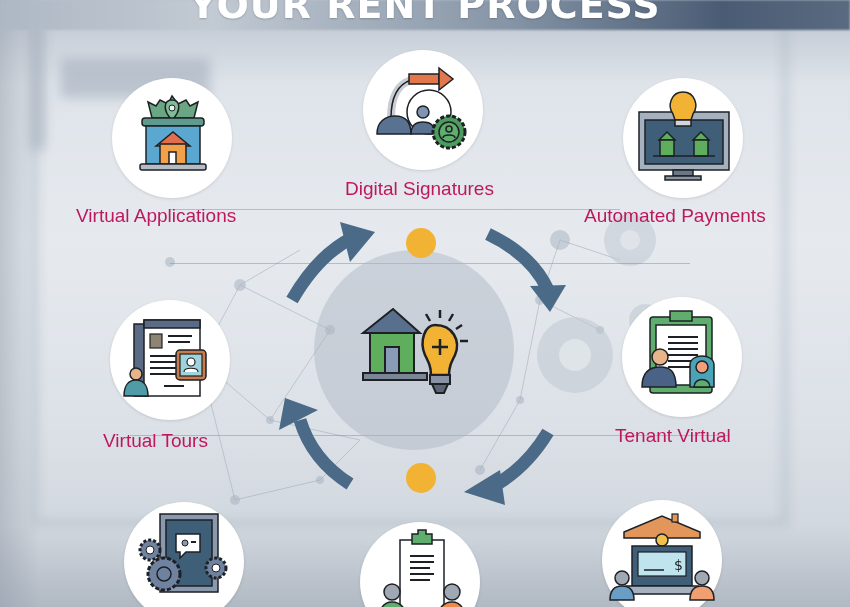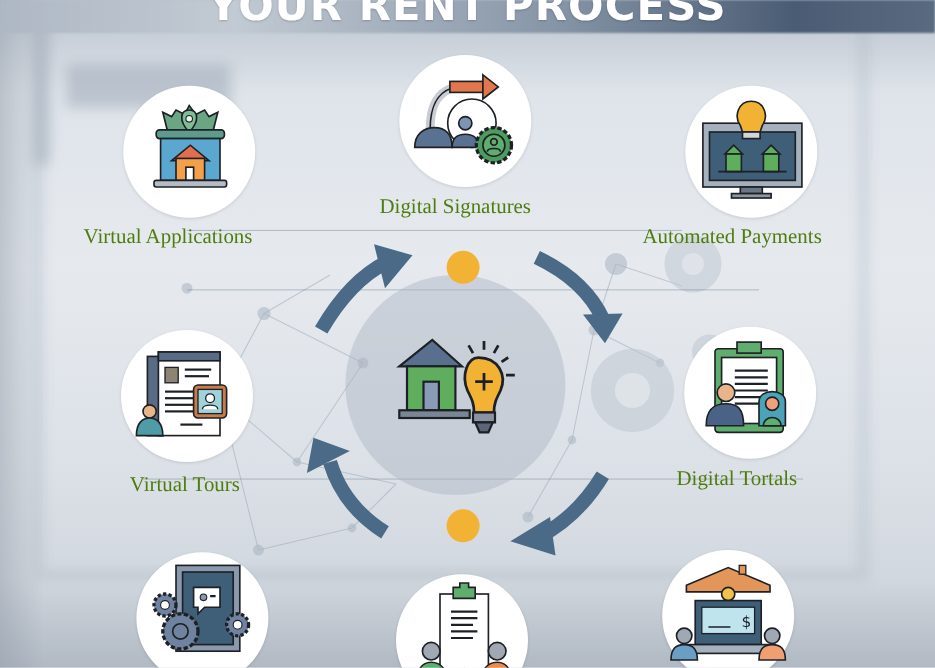--- a/index.html
+++ b/index.html
@@ -49,22 +49,22 @@
   .dot {
     position: absolute; width: 30px; height: 30px; border-radius: 50%; background: #f2b233;
   }
   .node { position: absolute; }
   .circle {
     position: absolute; width: 120px; height: 120px; border-radius: 50%; background: #ffffff;
     box-shadow: 0 1px 3px rgba(0,0,0,.12);
   }
   .circle svg { position: absolute; left: 0; top: 0; }
   .label {
-    position: absolute; white-space: nowrap; font-size: 19px; color: #4d7c0f;
-    font-family: Liberation Serif, serif;
+    position: absolute; white-space: nowrap; font-size: 19px; color: #be185d;
+    font-family: Liberation Sans, sans-serif;
   }
   .arrow { position: absolute; }
   .center-icon { position: absolute; left: 360px; top: 305px; }
 </style>
 </head>
 <body>
 
 <div class="bg-left-shade"></div>
 <div class="bg-frame"></div>
 <div class="bg-bar"></div>
@@ -234,21 +234,21 @@
         <line x1="54" y1="86" x2="74" y2="86"></line>
       </g>
       <rect x="66" y="50" width="30" height="30" rx="4" fill="#c97b4c" stroke="#1d2126" stroke-width="1.5"></rect>
       <rect x="70" y="54" width="22" height="22" fill="#9fd2db" stroke="#1d2126" stroke-width="1.2"></rect>
       <circle cx="81" cy="62" r="4" fill="#ffffff" stroke="#1d2126" stroke-width="1.2"></circle>
       <path d="M74,72 C74,67 88,67 88,72" fill="#ffffff" stroke="#1d2126" stroke-width="1.2"></path>
       <circle cx="26" cy="74" r="6" fill="#e8b58a" stroke="#1d2126" stroke-width="1.5"></circle>
       <path d="M14,96 C14,84 20,80 26,80 C32,80 38,84 38,96 Z" fill="#4f9ba6" stroke="#1d2126" stroke-width="1.5"></path>
     </svg>
   </div>
-  <div class="label" style="left:118px; top:430px;">Virtual Tours</div>
+  <div class="label" style="left:103px; top:430px;">Virtual Tours</div>
 </div>
 
 <div class="node">
   <div class="circle" style="left:622px; top:297px;">
     <svg width="120" height="120" viewBox="0 0 120 120">
       <rect x="28" y="20" width="62" height="76" rx="3" fill="#5fae6e" stroke="#1d2126" stroke-width="1.5"></rect>
       <rect x="34" y="28" width="50" height="60" fill="#ffffff" stroke="#1d2126" stroke-width="1.5"></rect>
       <rect x="48" y="14" width="22" height="10" fill="#5fae6e" stroke="#1d2126" stroke-width="1.5"></rect>
       <g stroke="#1d2126" stroke-width="2">
         <line x1="46" y1="40" x2="76" y2="40"></line>
@@ -258,21 +258,21 @@
         <line x1="46" y1="64" x2="70" y2="64"></line>
           <line x1="46" y1="70" x2="70" y2="70"></line>
       </g>
       <circle cx="38" cy="60" r="8" fill="#e8b58a" stroke="#1d2126" stroke-width="1.5"></circle>
       <path d="M20,90 C20,74 28,70 38,70 C48,70 54,74 54,90 Z" fill="#4a6285" stroke="#1d2126" stroke-width="1.5"></path>
       <path d="M68,90 L68,68 C68,56 92,56 92,68 L92,90 Z" fill="#4ba3b8" stroke="#1d2126" stroke-width="1.5"></path>
       <circle cx="80" cy="70" r="6" fill="#f2a07a" stroke="#1d2126" stroke-width="1.5"></circle>
       <path d="M72,90 C72,80 88,80 88,90 Z" fill="#5fae6e" stroke="#1d2126" stroke-width="1.5"></path>
     </svg>
   </div>
-  <div class="label" style="left:615px; top:425px;">Digital Tortals</div>
+  <div class="label" style="left:615px; top:425px;">Tenant Virtual</div>
 </div>
 
 <div class="node">
   <div class="circle" style="left:124px; top:502px;">
     <svg width="120" height="120" viewBox="0 0 120 120">
       <rect x="36" y="12" width="58" height="78" fill="#8a99ae" stroke="#1d2126" stroke-width="1.5"></rect>
       <rect x="42" y="18" width="46" height="66" fill="#3f5e78" stroke="#1d2126" stroke-width="1.5"></rect>
       <path d="M52,32 L76,32 L76,50 L62,50 L56,56 L56,50 L52,50 Z" fill="#ffffff" stroke="#1d2126" stroke-width="1.5"></path>
       <circle cx="61" cy="41" r="3" fill="#8a99ae" stroke="#1d2126"></circle>
       <line x1="67" y1="40" x2="72" y2="40" stroke="#1d2126" stroke-width="2"></line>

